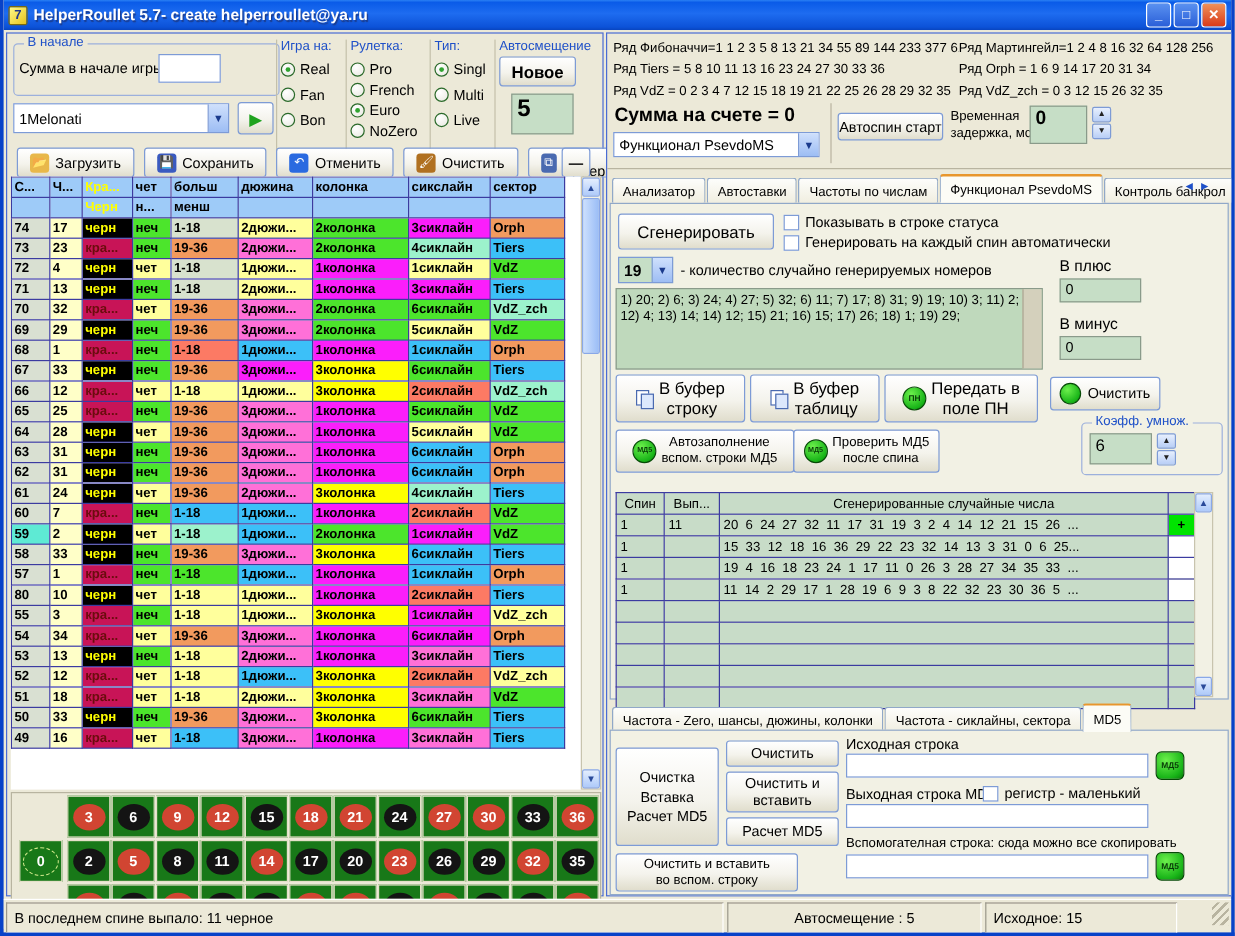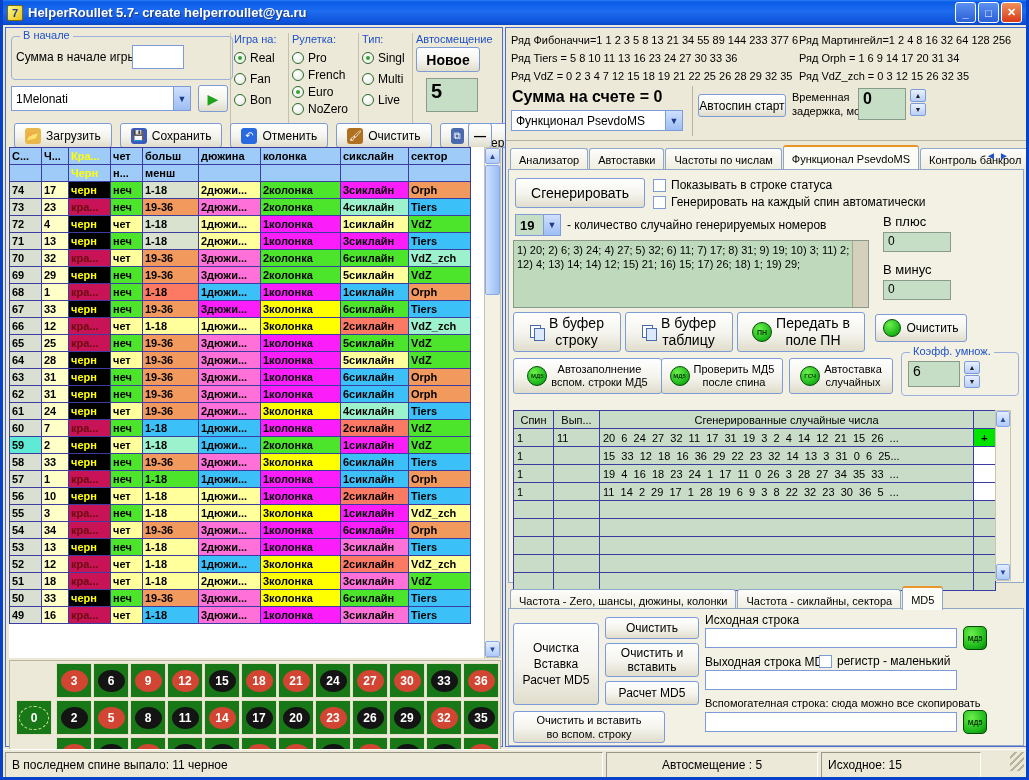--- a/index.html
+++ b/index.html
@@ -439,21 +439,21 @@
               <td style="background: rgb(255, 255, 200);">1</td>
               <td style="background: rgb(200, 20, 87); color: rgb(107, 13, 13);">кра...</td>
               <td style="background: rgb(76, 229, 44);">неч</td>
               <td style="background: rgb(76, 229, 44);">1-18</td>
               <td style="background: rgb(60, 192, 248);">1дюжи...</td>
               <td style="background: rgb(251, 30, 251);">1колонка</td>
               <td style="background: rgb(60, 192, 248);">1сиклайн</td>
               <td style="background: rgb(242, 154, 94);">Orph</td>
             </tr>
             <tr>
-              <td style="background: rgb(217, 224, 210);">56</td>
+              <td style="background: rgb(217, 224, 210);">80</td>
               <td style="background: rgb(255, 255, 200);">10</td>
               <td style="background: rgb(0, 0, 0); color: rgb(255, 255, 0);">черн</td>
               <td style="background: rgb(255, 255, 156);">чет</td>
               <td style="background: rgb(255, 255, 156);">1-18</td>
               <td style="background: rgb(255, 255, 156);">1дюжи...</td>
               <td style="background: rgb(251, 30, 251);">1колонка</td>
               <td style="background: rgb(252, 122, 100);">2сиклайн</td>
               <td style="background: rgb(60, 192, 248);">Tiers</td>
             </tr>
             <tr>
@@ -748,25 +748,20 @@
 
       <div class="xpbtn medbtn" style="left:4px;top:188px;width:149px;height:36px;">
         <span class="gicon" style="width:20px;height:20px;font-size:6px;">МД5</span>
         <span>Автозаполнение
 вспом. строки МД5</span>
       </div>
       <div class="xpbtn medbtn" style="left:152px;top:188px;width:122px;height:36px;">
         <span class="gicon" style="width:20px;height:20px;font-size:6px;">МД5</span>
         <span>Проверить МД5
 после спина</span>
-      </div>
-      <div class="xpbtn medbtn" style="left:280px;top:188px;width:104px;height:36px;">
-        <span class="gicon" style="width:20px;height:20px;font-size:6px;">ГСЧ</span>
-        <span>Автоставка
-случайных</span>
       </div>
       <div class="groupbox" style="left:392px;top:182px;width:118px;height:44px;background:#F2F1E4;">
         <span class="cap" style="background:#F2F1E4;">Коэфф. умнож.</span>
         <div class="greendisp" style="position:absolute;left:6px;top:8px;width:52px;height:26px;font-size:14px;">6</div>
         <div class="spinarrows" style="position:absolute;left:62px;top:8px;">
           <span class="sbtn">▲</span>
           <span class="sbtn">▼</span>
         </div>
       </div>
 

